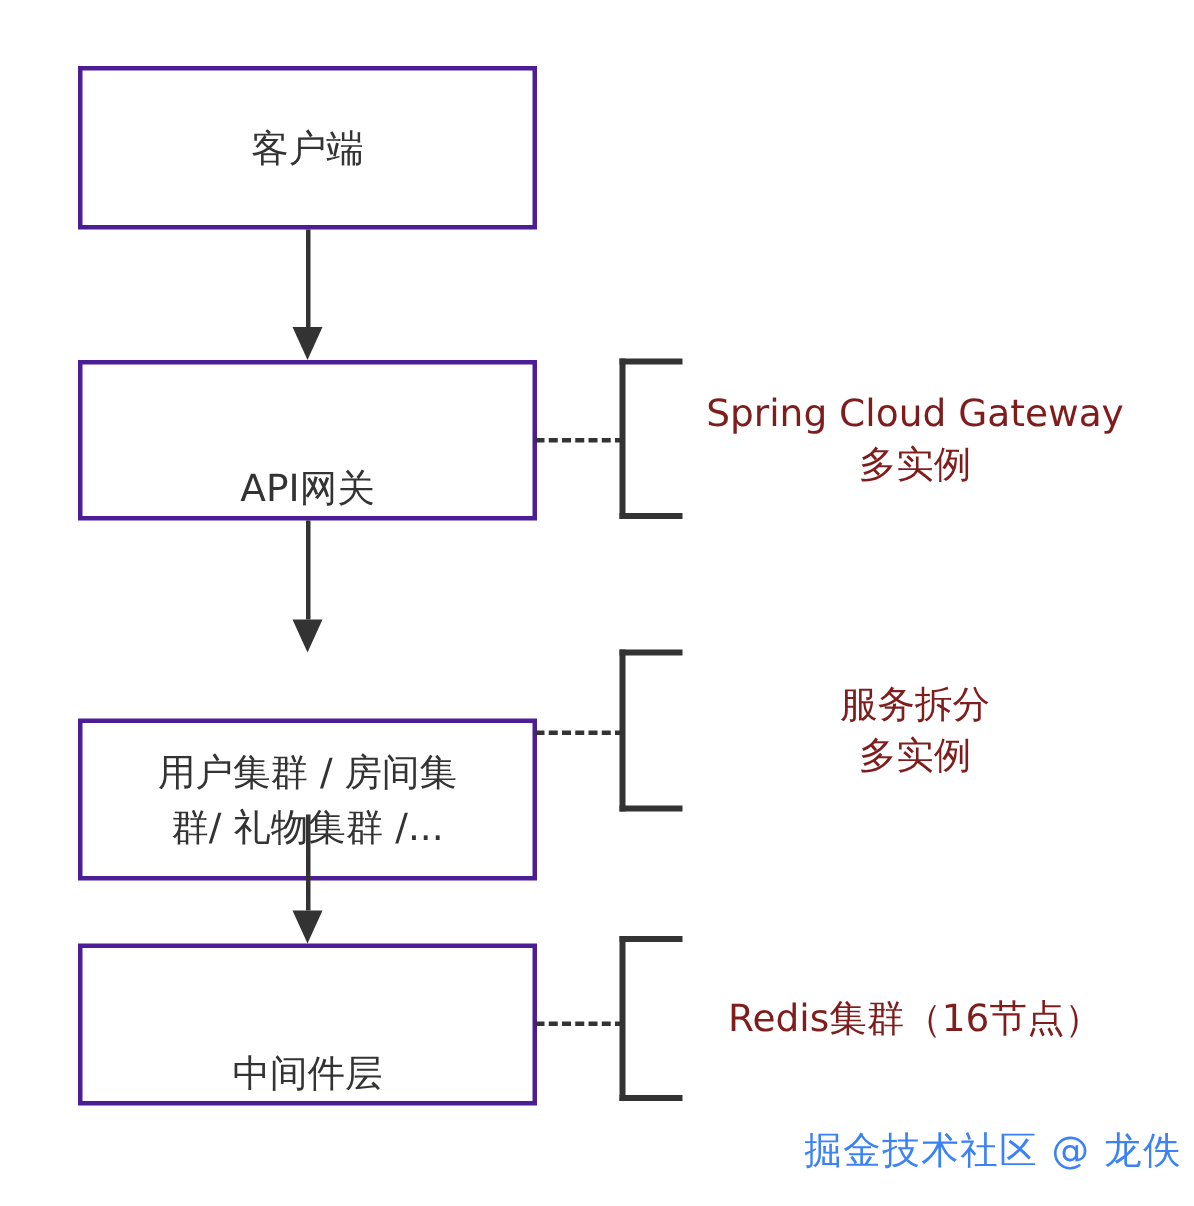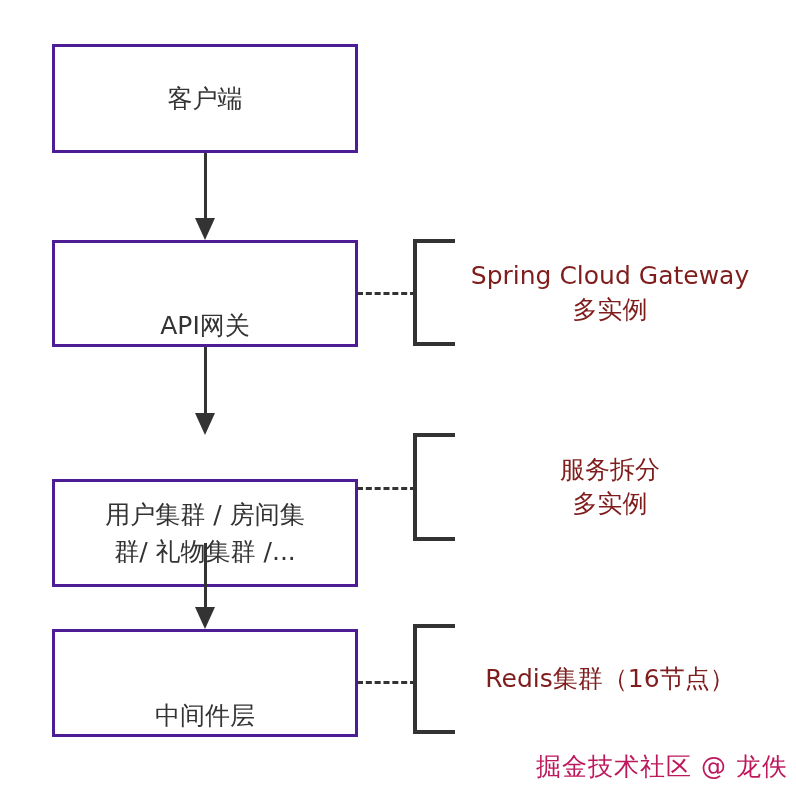--- a/index.html
+++ b/index.html
@@ -95,21 +95,21 @@
   }
   .annotation-1 { top: 239px; height: 107px; line-height: 34px; }
   .annotation-2 { top: 433px; height: 108px; line-height: 34px; }
   .annotation-3 { top: 624px; height: 110px; line-height: 36px; }
 
   .watermark {
     position: absolute;
     right: 8px;
     top: 750px;
     font-size: 25px;
-    color: #be185d;
+    color: #3b82f6;
     text-shadow: 1px 1px 0 #ffffff, 2px 2px 2px #ffffff;
     letter-spacing: 1px;
   }
 </style>
 </head>
 <body>
 
 <div class="canvas">
 
   <div class="node node-client">

